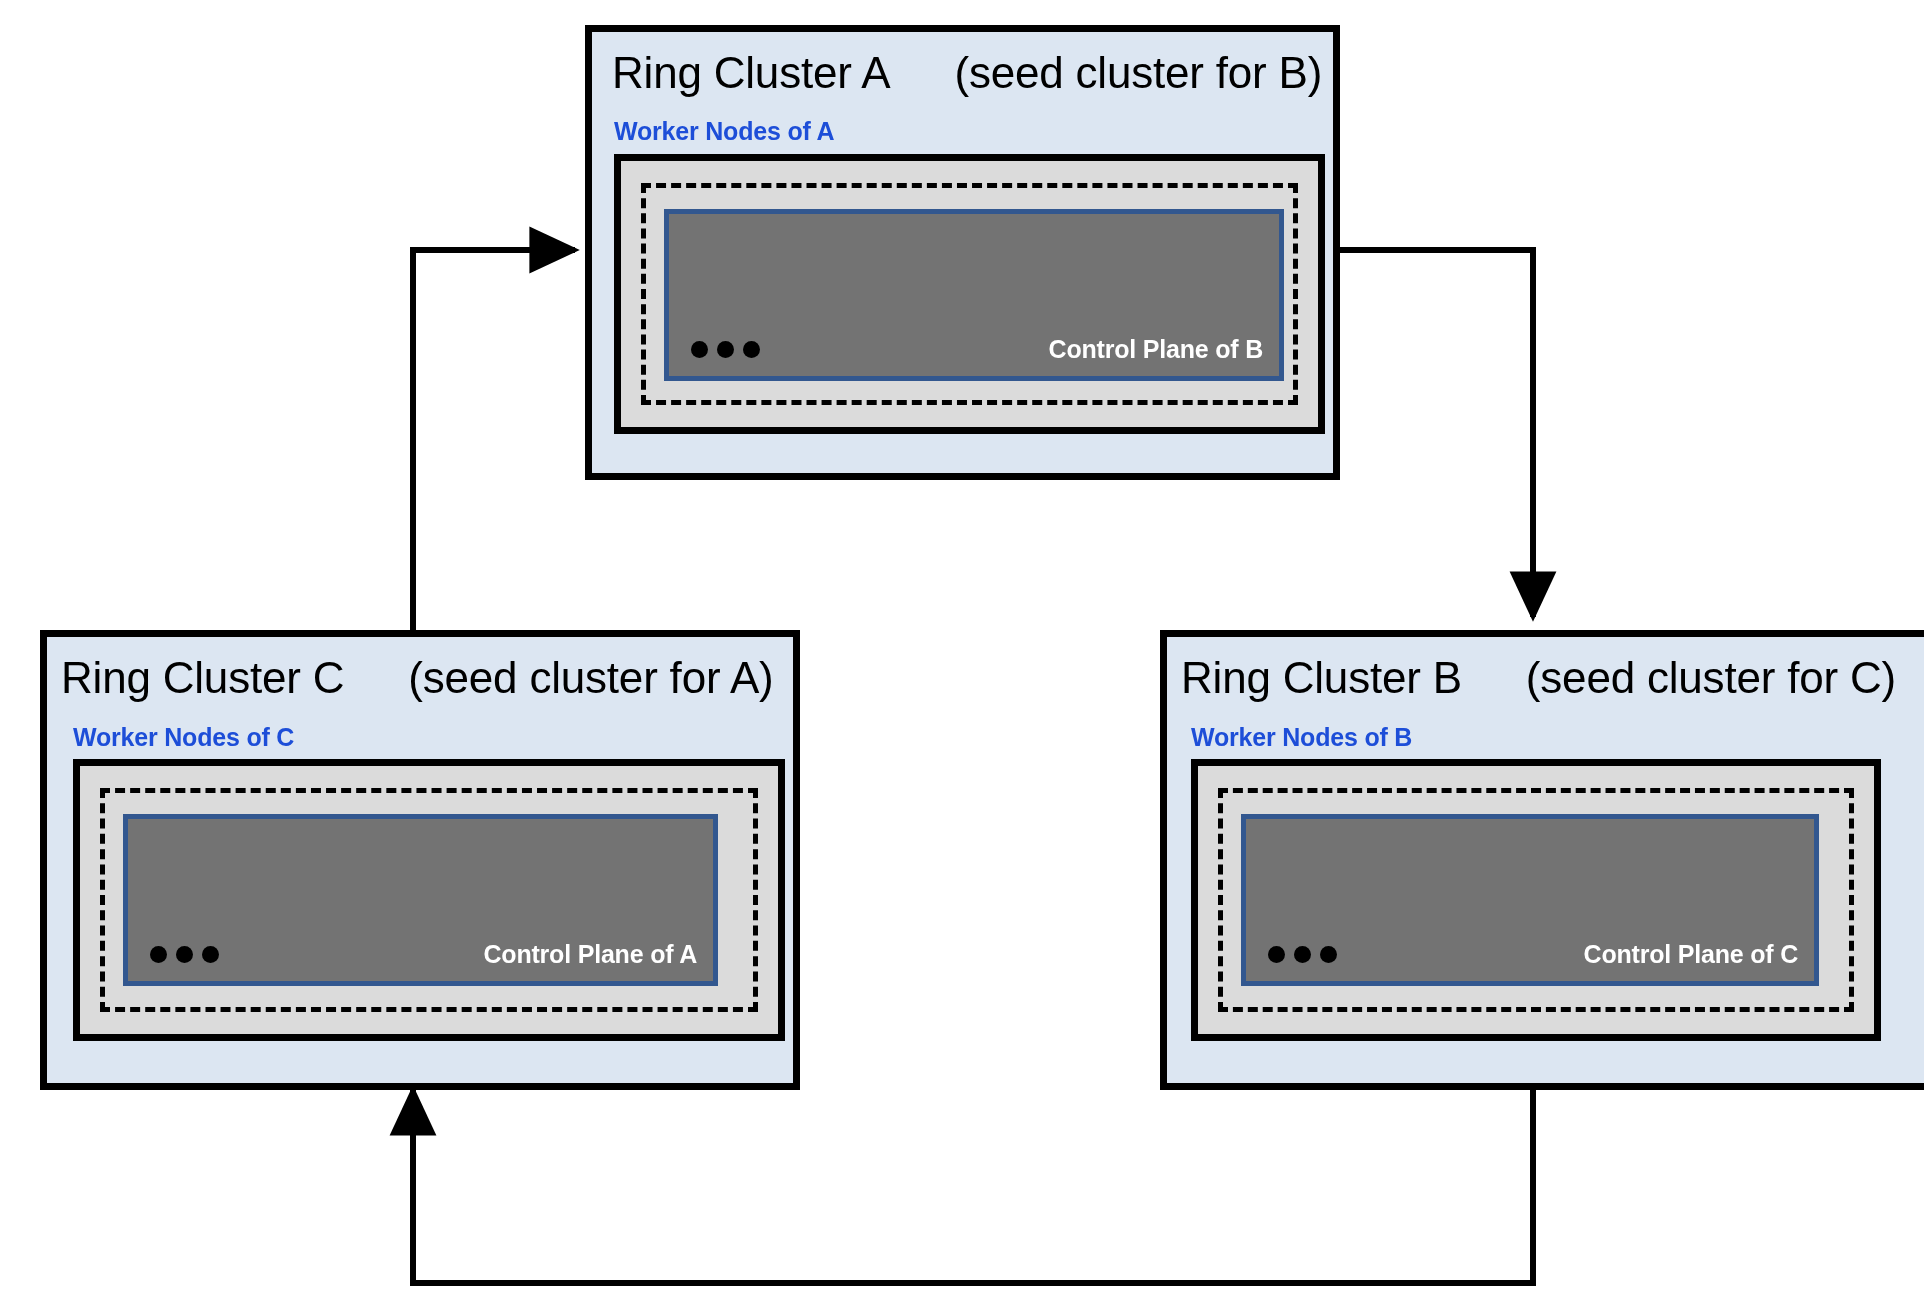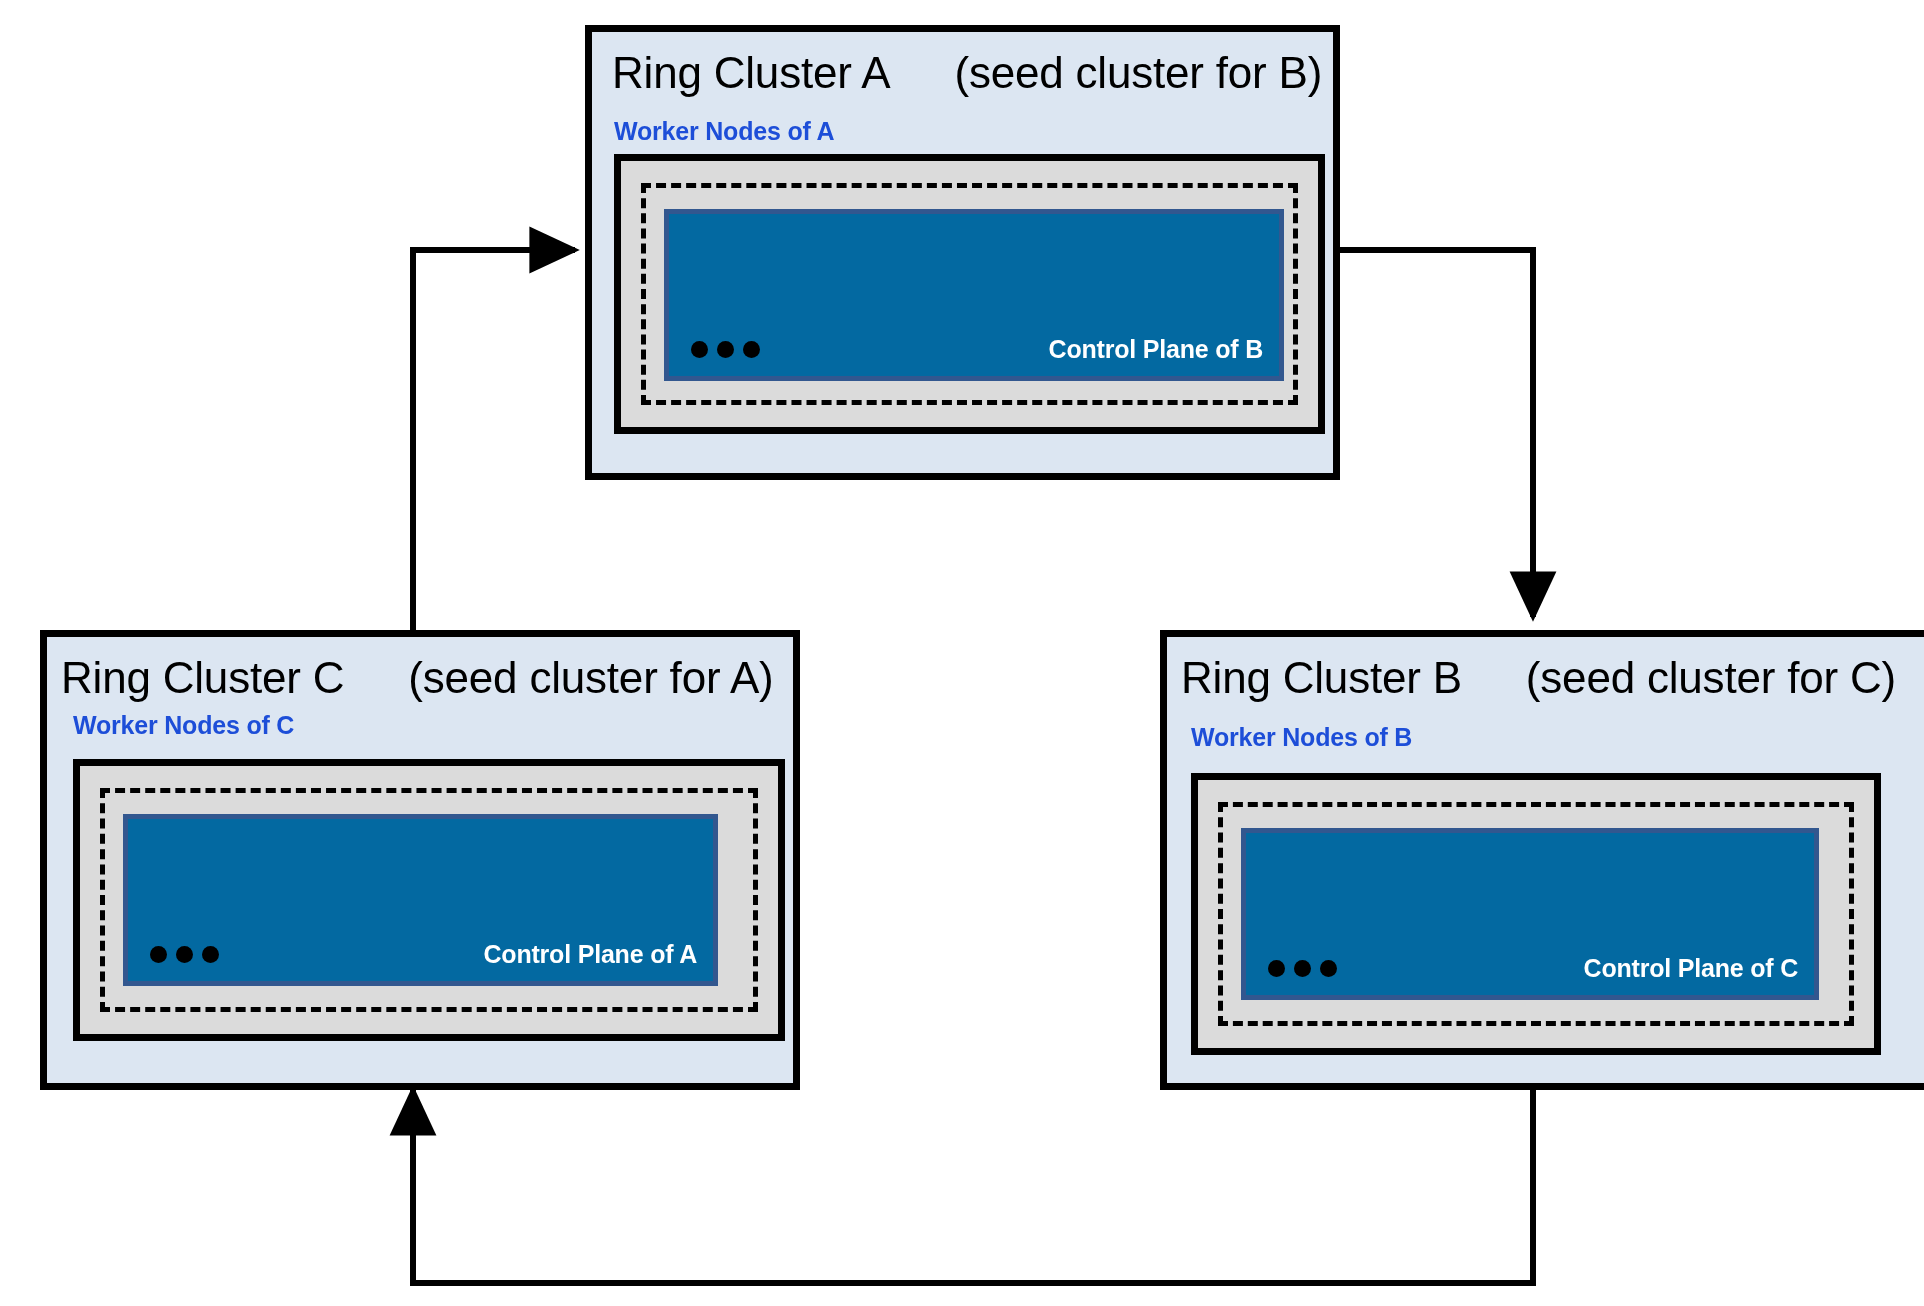--- a/index.html
+++ b/index.html
@@ -59,21 +59,21 @@
   .dashed-frame {
     position: absolute;
     border: 5px dashed #000000;
     box-sizing: border-box;
     background: transparent;
   }
 
   
   .control-plane {
     position: absolute;
-    background: #0369a1;
+    background: #737373;
     border: 5px solid #32578f;
     box-sizing: border-box;
   }
   .cp-label {
     position: absolute;
     right: 16px;
     bottom: 12px;
     font-size: 25px;
     font-weight: bold;
     color: #ffffff;
@@ -147,21 +147,21 @@
       </div>
     </div>
   </div>
 
   <div class="cluster-box" style="left:40px; top:630px; width:760px; height:460px;padding-left:28px;">
 
     <div class="cluster-title" style="left:14px; top:16px;">
       <span>Ring Cluster C</span><span class="seed">(seed cluster for A)</span>
     </div>
 
-    <div class="worker-label" style="left:26px; top:74px;">Worker Nodes of C</div>
+    <div class="worker-label" style="left:26px; top:86px;">Worker Nodes of C</div>
 
     <div class="worker-box" style="left:26px; top:122px; width:712px; height:282px;">
       <div class="dashed-frame" style="left:20px; top:22px; right:20px; bottom:22px;"></div>
 
       <div class="control-plane" style="left:43px; top:48px; width:595px; height:172px;">
         <div class="cp-dots" title="more nodes">
             <i></i>
             <i></i>
             <i></i>
           </div>
@@ -171,21 +171,21 @@
   </div>
 
   <div class="cluster-box" style="left:1160px; top:630px; width:844px; height:460px;">
 
     <div class="cluster-title" style="left:14px; top:16px;">
       <span>Ring Cluster B</span><span class="seed">(seed cluster for C)</span>
     </div>
 
     <div class="worker-label" style="left:24px; top:86px;">Worker Nodes of B</div>
 
-    <div class="worker-box" style="left:24px; top:122px; width:690px; height:282px;margin-top:14px;">
+    <div class="worker-box" style="left:24px; top:122px; width:690px; height:282px;">
       <div class="dashed-frame" style="left:20px; top:22px; right:20px; bottom:22px;"></div>
 
       <div class="control-plane" style="left:43px; top:48px; width:578px; height:172px;">
         <div class="cp-dots" title="more nodes">
             <i></i>
             <i></i>
             <i></i>
           </div>
         <div class="cp-label">Control Plane of C</div>
       </div>

